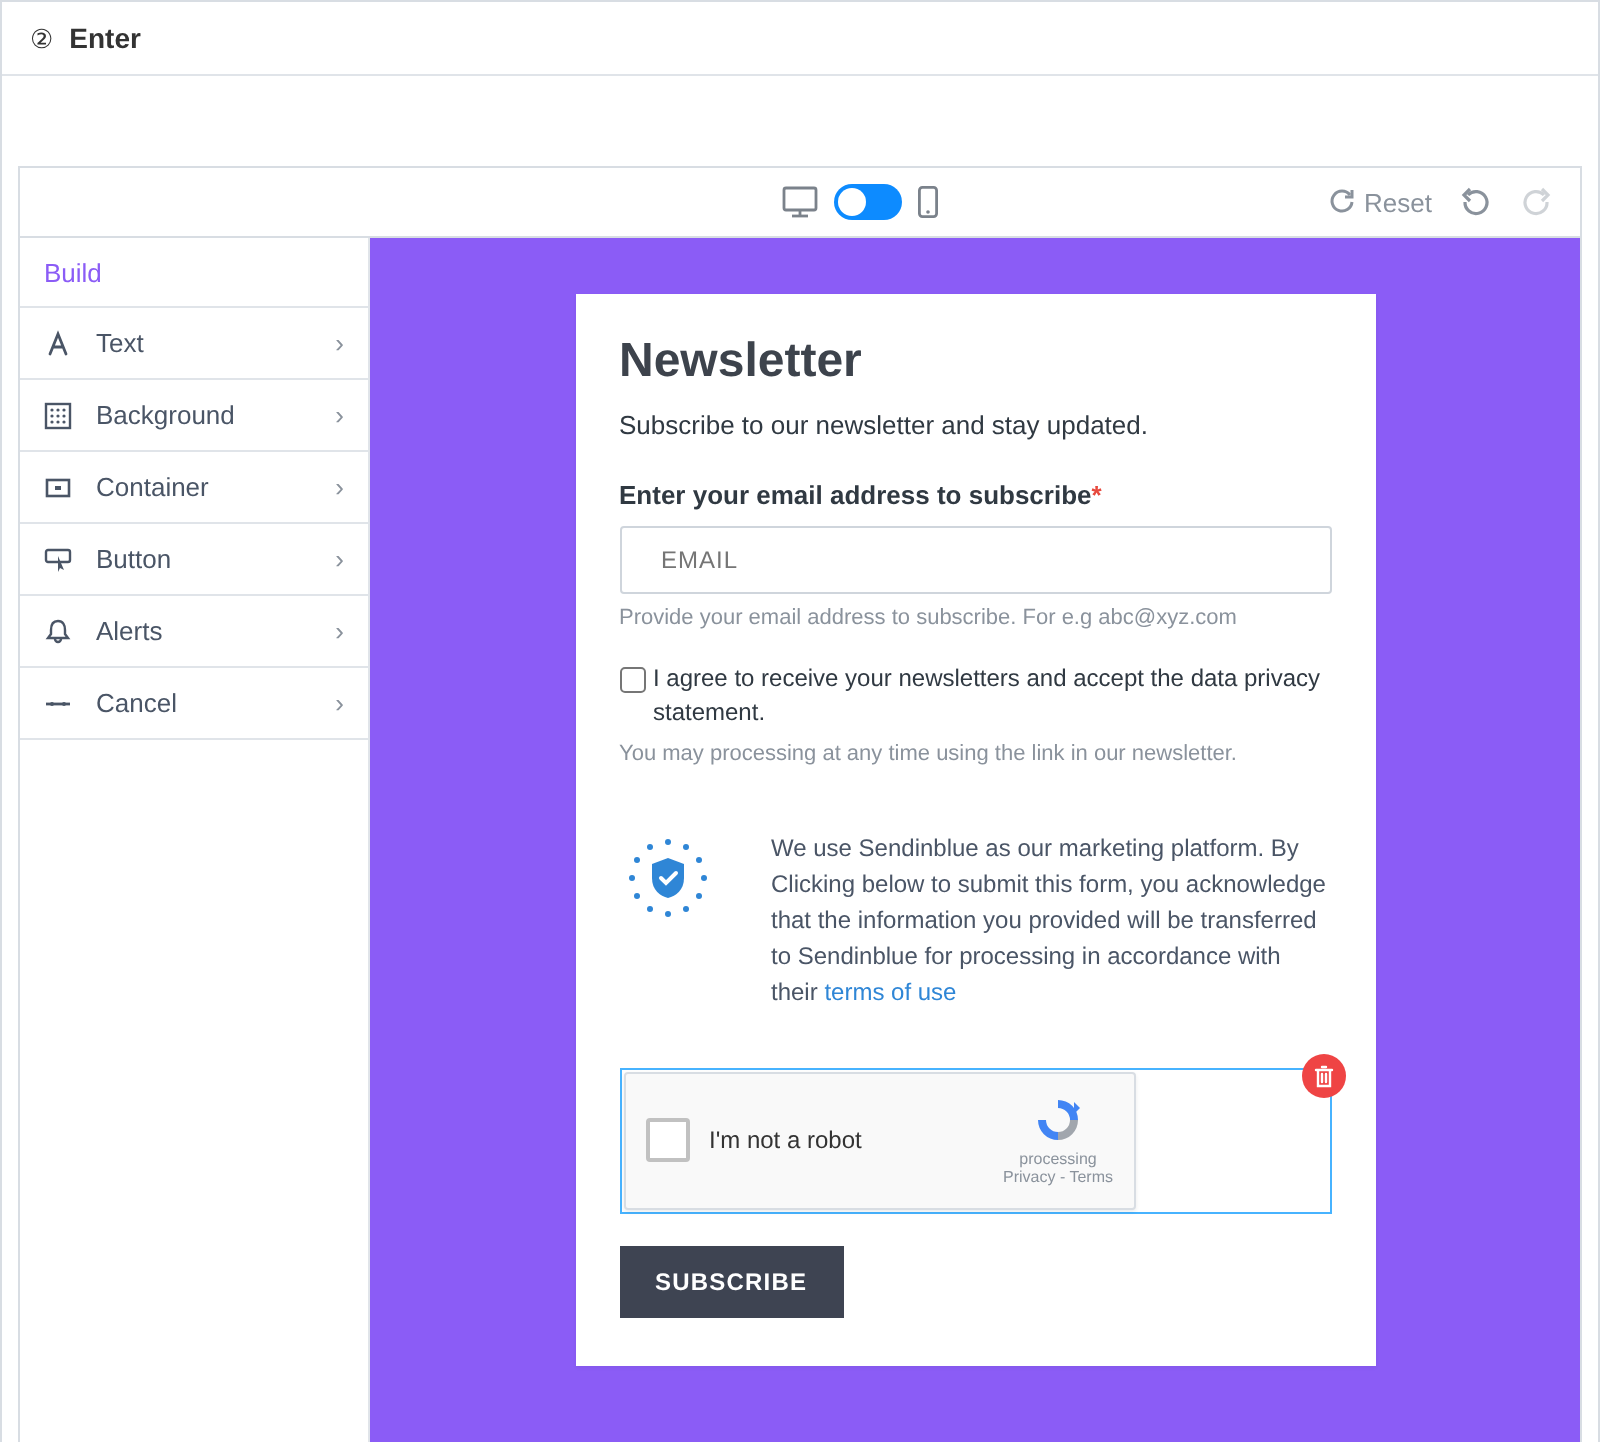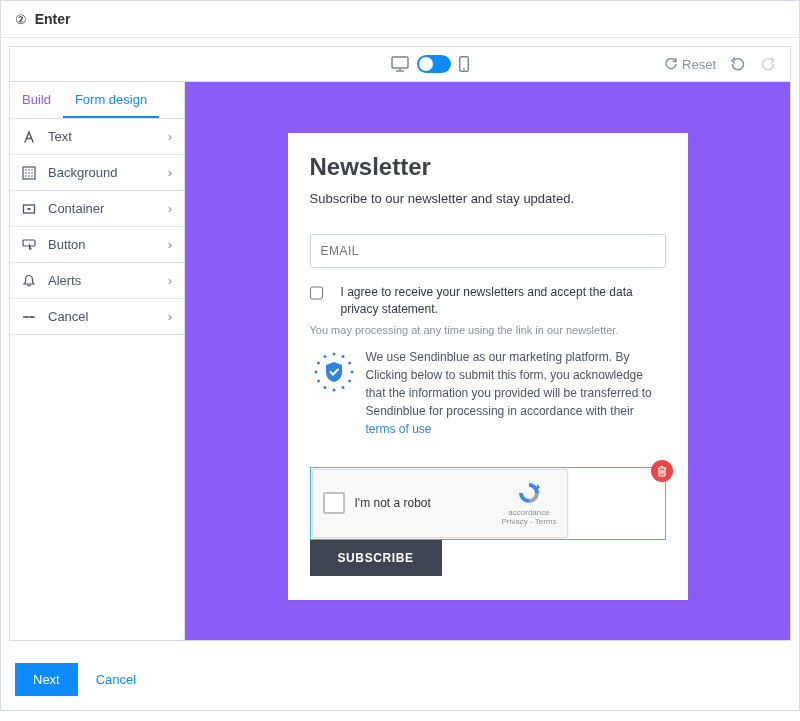--- a/index.html
+++ b/index.html
@@ -2,21 +2,21 @@
 <html><head>
 <meta charset="utf-8">
 <style>
 * { box-sizing: border-box; margin: 0; padding: 0; }
 body { font-family: -apple-system, BlinkMacSystemFont, "Segoe UI", Arial, sans-serif; background: #fff; color: #333; font-size: 13px; }
 .page { width: 800px; border: 1px solid #d8dde3; }
 .section-header { padding: 10px 14px; display: flex; align-items: center; gap: 8px; border-bottom: 1px solid #e0e4e9; }
 .section-header .step { font-size: 13px; }
 .section-header .title { font-weight: 700; font-size: 14px; }
 .content { padding: 8px; }
-.toolbar { border: 1px solid #d8dde3; border-bottom: none; padding: 8px 14px; display: flex; align-items: center; background: #fff; }
+.toolbar { border: 1px solid #d8dde3; border-bottom: none; padding: 8px 14px; display: flex; align-items: center; background: #fff; margin-top: 37px; }
 .toolbar-center { margin-left: auto; margin-right: auto; display: flex; align-items: center; gap: 10px; padding-left: 270px; }
 .toolbar-right { margin-left: auto; display: flex; align-items: center; gap: 14px; color: #8a929c; }
 .device-toggle { display: flex; align-items: center; gap: 8px; color: #7b828b; }
 .toggle { width: 34px; height: 18px; border-radius: 10px; background: #0d8bff; position: relative; }
 .toggle .knob { position: absolute; left: 2px; top: 2px; width: 14px; height: 14px; background: #fff; border-radius: 50%; }
 .reset { display: flex; align-items: center; gap: 4px; cursor: pointer; font-size: 13px; color: #8a929c; }
 
 .editor { display: flex; border: 1px solid #d8dde3; min-height: 560px; }
 .sidebar { width: 175px; border-right: 1px solid #e0e4e9; background: #fff; }
 .tabs { display: flex; border-bottom: 1px solid #e0e4e9; }
@@ -27,37 +27,37 @@
 .side-item .icon-slot { width: 20px; margin-right: 6px; display: flex; align-items: center; }
 .side-item .label { flex: 1; font-size: 13px; }
 .side-item .chev { color: #8a929c; }
 
 .canvas { flex: 1; background: #8b5cf6; display: flex; justify-content: center; align-items: flex-end; padding: 28px 16px 40px; }
 .form-card { width: 400px; background: #fff; padding: 20px 22px 24px; box-shadow: 0 1px 2px rgba(0,0,0,0.05); }
 .form-card h2 { font-size: 24px; font-weight: 700; color: #3d434c; margin-bottom: 10px; }
 .subtitle { font-size: 13px; color: #303942; margin-bottom: 20px; }
 .field-label { font-size: 13px; font-weight: 700; color: #303942; }
 .req { color: #e7493d; }
-.email-input { width: 100%; border: 1px solid #cfd5dc; padding: 9px 10px; font-size: 12px; color: #9aa2ad; letter-spacing: 0.5px; margin-top: 8px; border-radius: 2px; }
+.email-input { width: 100%; border: 1px solid #cfd5dc; padding: 9px 20px; font-size: 12px; color: #9aa2ad; letter-spacing: 0.5px; margin-top: 8px; border-radius: 2px; }
 .hint { font-size: 11px; color: #8a929c; margin-top: 6px; }
-.consent { display: flex; gap: 18px; margin-top: 16px; }
+.consent { display: flex; gap: 4px; margin-top: 16px; }
 .consent input { margin-top: 2px; width: 14px; height: 14px; border: 1px solid #cfd5dc; }
 .consent-label { font-size: 12px; color: #303942; line-height: 1.4; }
-.info-block { display: flex; gap: 8px; margin-top: 12px; }
+.info-block { display: flex; gap: 28px; margin-top: 32px; }
 .info-badge { flex: 0 0 48px; height: 48px; display: flex; align-items: center; justify-content: center; }
 .info-text { font-size: 12px; color: #4a5566; line-height: 1.5; }
 .info-text a { color: #2f86d6; text-decoration: none; }
 .captcha-wrap { position: relative; border: 1px solid #47b3ff; padding: 1px; margin-top: 29px; }
 .captcha-box { width: 256px; border: 1px solid #d8dde3; background: #f9f9f9; padding: 10px 10px; display: flex; align-items: center; border-radius: 2px; box-shadow: 0 1px 2px rgba(0,0,0,0.08); }
 .captcha-check { width: 22px; height: 22px; border: 2px solid #c1c1c1; border-radius: 2px; background: #fff; }
 .captcha-label { font-size: 12px; color: #333; margin-left: 10px; flex: 1; }
 .captcha-brand { text-align: center; font-size: 8px; color: #8a929c; line-height: 1.2; }
 .captcha-brand .logo-mini { width: 26px; height: 26px; margin: 0 auto 2px; }
 .delete-badge { position: absolute; right: -8px; top: -8px; width: 22px; height: 22px; background: #ef4444; border-radius: 50%; display: flex; align-items: center; justify-content: center; color: #fff; cursor: pointer; }
-.subscribe-btn { padding: 11px 28px; background: #3e4452; color: #fff; border: none; font-weight: 700; font-size: 12px; letter-spacing: 0.6px; cursor: pointer; }
+.subscribe-btn { margin-top: 16px; padding: 11px 18px; background: #3e4452; color: #fff; border: none; font-weight: 700; font-size: 12px; letter-spacing: 0.6px; cursor: pointer; }
 
 .footer { padding: 14px; display: flex; align-items: center; gap: 18px; }
 .next-btn { background: #0d8bff; color: #fff; border: none; padding: 9px 18px; font-size: 13px; font-weight: 500; cursor: pointer; }
 .cancel-link { color: #0d8bff; cursor: pointer; font-size: 13px; }
 
 svg { display: block; }
 </style>
 </head>
 <body>
 
@@ -109,21 +109,20 @@
               <path d="M11 1.5 L14 4.5 L11 7.5" fill="none" stroke="#8a929c" stroke-width="1.6"></path>
             </svg>
         </span>
       </div>
     </div>
 
     <div class="editor">
       <div class="sidebar">
         <div class="tabs">
           <div class="tab">Build</div>
-          <div class="tab active">Form design</div>
         </div>
         <div class="sidelist">
           <div class="side-item">
             <span class="icon-slot">
               <svg width="14" height="14" viewBox="0 0 14 14">
                   <path d="M3 12 L7 2 L11 12 M4.5 8.5 H9.5" stroke="#4a5566" stroke-width="1.4" fill="none" stroke-linecap="round"></path>
                 </svg>
             </span>
             <span class="label">Text</span>
             <span class="chev">›</span>
@@ -187,21 +186,25 @@
             <span class="label">Cancel</span>
             <span class="chev">›</span>
           </div>
         </div>
       </div>
 
       <div class="canvas">
         <div class="form-card">
           <h2>Newsletter</h2>
           <p class="subtitle">Subscribe to our newsletter and stay updated.</p>
+          <div class="field-label">
+            <span>Enter your email address to subscribe</span><span class="req">*</span>
+          </div>
           <input class="email-input" placeholder="EMAIL" style="">
+          <div class="hint">Provide your email address to subscribe. For e.g abc@xyz.com</div>
 
           <div class="consent">
             <input type="checkbox" style="">
             <div class="consent-label">I agree to receive your newsletters and accept the data privacy statement.</div>
           </div>
           <div class="hint" style="margin-top:6px">You may processing at any time using the link in our newsletter.</div>
 
           <div class="info-block">
             <div class="info-badge">
               <svg width="48" height="48" viewBox="0 0 48 48">
@@ -239,21 +242,21 @@
               <div class="captcha-label">I'm not a robot</div>
               <div class="captcha-brand">
                 <div class="logo-mini">
                   <svg width="26" height="26" viewBox="0 0 26 26">
                       <path d="M13 3 A10 10 0 0 1 23 13 L19 13 A6 6 0 0 0 13 7 Z" fill="#4285f4"></path>
                       <path d="M23 13 A10 10 0 0 1 13 23 L13 19 A6 6 0 0 0 19 13 Z" fill="#a1a6ad"></path>
                       <path d="M13 23 A10 10 0 0 1 3 13 L7 13 A6 6 0 0 0 13 19 Z" fill="#4285f4"></path>
                       <path d="M21 4 L24 7 L21 10" fill="#4285f4"></path>
                     </svg>
                 </div>
-                <div>accordance</div>
+                <div>processing</div>
                 <div>Privacy - Terms</div>
               </div>
             </div>
           </div>
 
           <button class="subscribe-btn">SUBSCRIBE</button>
         </div>
       </div>
     </div>
   </div>

